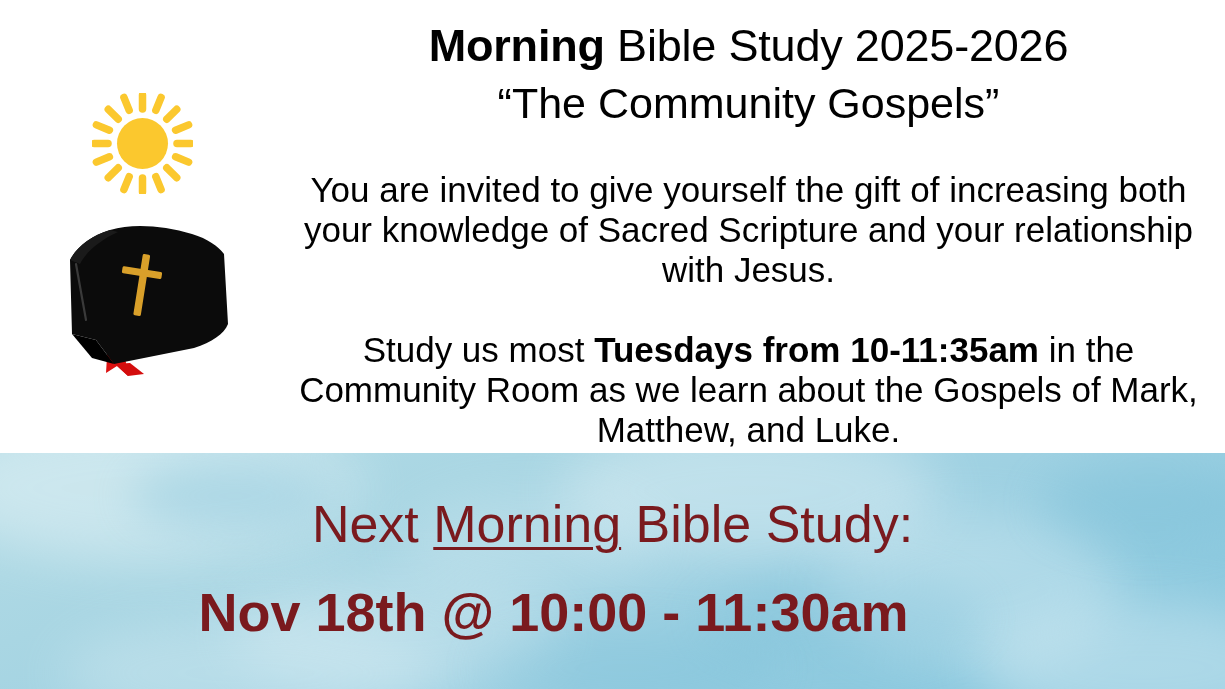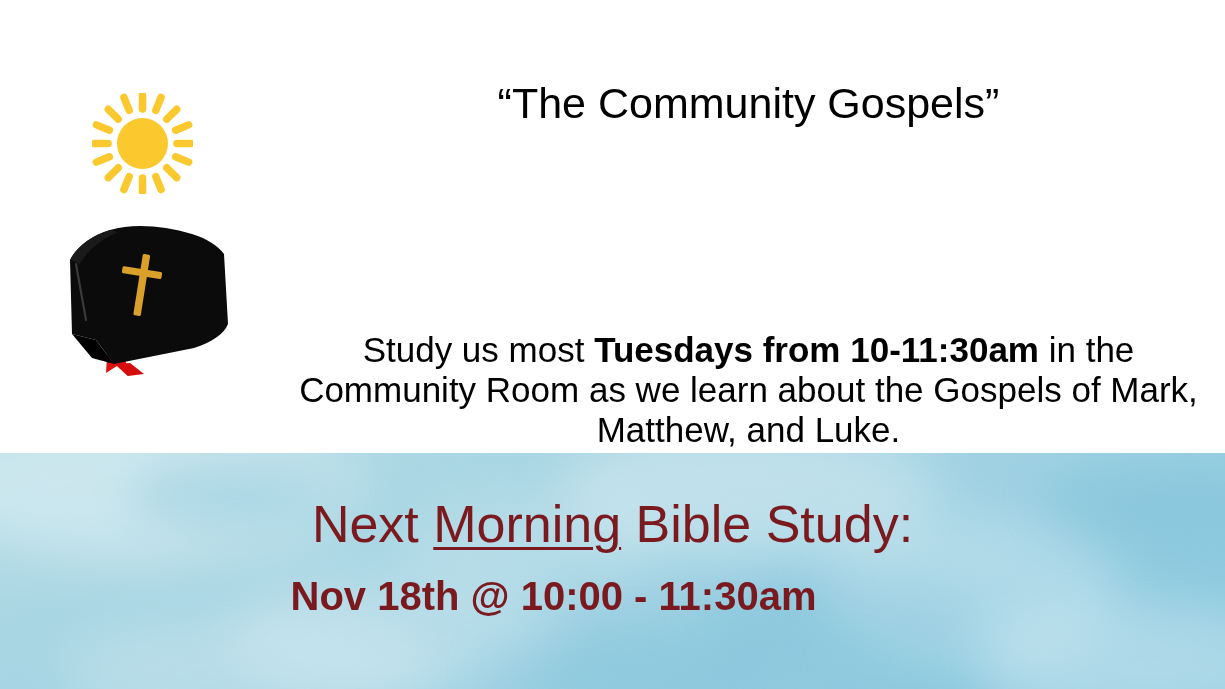--- a/index.html
+++ b/index.html
@@ -168,24 +168,24 @@
     white-space: nowrap;
   }
   .next-line .u {
     text-decoration: underline;
     text-underline-offset: 5px;
     text-decoration-thickness: 3px;
   }
   .date-line {
     position: absolute;
     left: 0;
-    top: 112px;
+    top: 128px;
     width: 1107px;
     color: #7a1a1e;
-    font-size: 40px;
+    font-size: 54px;
     line-height: 62px;
     font-weight: 700;
     white-space: nowrap;
   }
 </style>
 </head>
 <body>
 
 <div class="slide">
 
@@ -240,25 +240,27 @@
           <g fill="#d9a02a">
             <rect x="86" y="42" width="7.5" height="62" rx="1.6" transform="rotate(9 89.7 73)"></rect>
             <rect x="70" y="57" width="40" height="7.2" rx="1.6" transform="rotate(9 90 60.6)"></rect>
           </g>
         </svg>
       </div>
 
     </div>
 
     <div class="text-col">
+      <div class="headline"><span class="hl-strong">Morning</span><span> Bible Study 2025-2026</span></div>
 
       <div class="subhead">“The Community Gospels”</div>
 
-
-      <div class="para para-join"><span>Study us most </span><span class="b">Tuesdays from 10-11:30am</span><span> in the Community Room as we learn about the Gospels of Mark, Matthew, and Luke.</span></div>
+      <div class="para para-invite">You are invited to give yourself the gift of increasing both your knowledge of Sacred Scripture and your relationship with Jesus.</div>
+
+      <div class="para para-join"><span>Study us most </span><span class="b">Tuesdays from 10-11:35am</span><span> in the Community Room as we learn about the Gospels of Mark, Matthew, and Luke.</span></div>
     </div>
 
   </div>
 
   <div class="banner">
     <div class="sky-base"></div>
     <div class="cloud cloud-a"></div>
     <div class="cloud cloud-b"></div>
     <div class="cloud cloud-c"></div>
     <div class="cloud cloud-d"></div>

